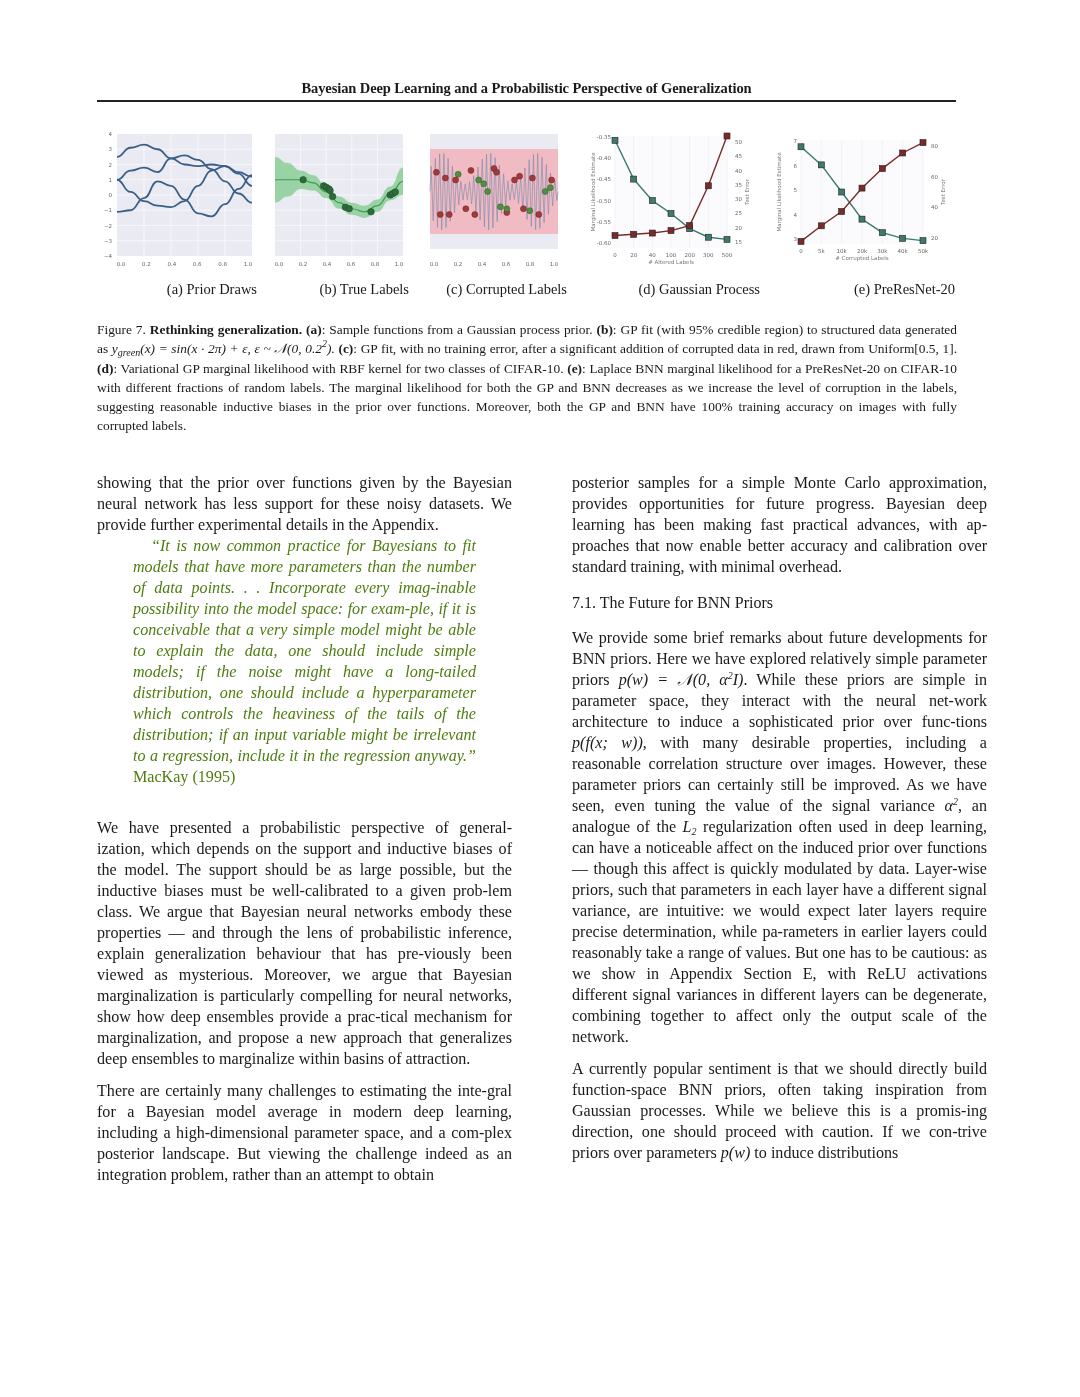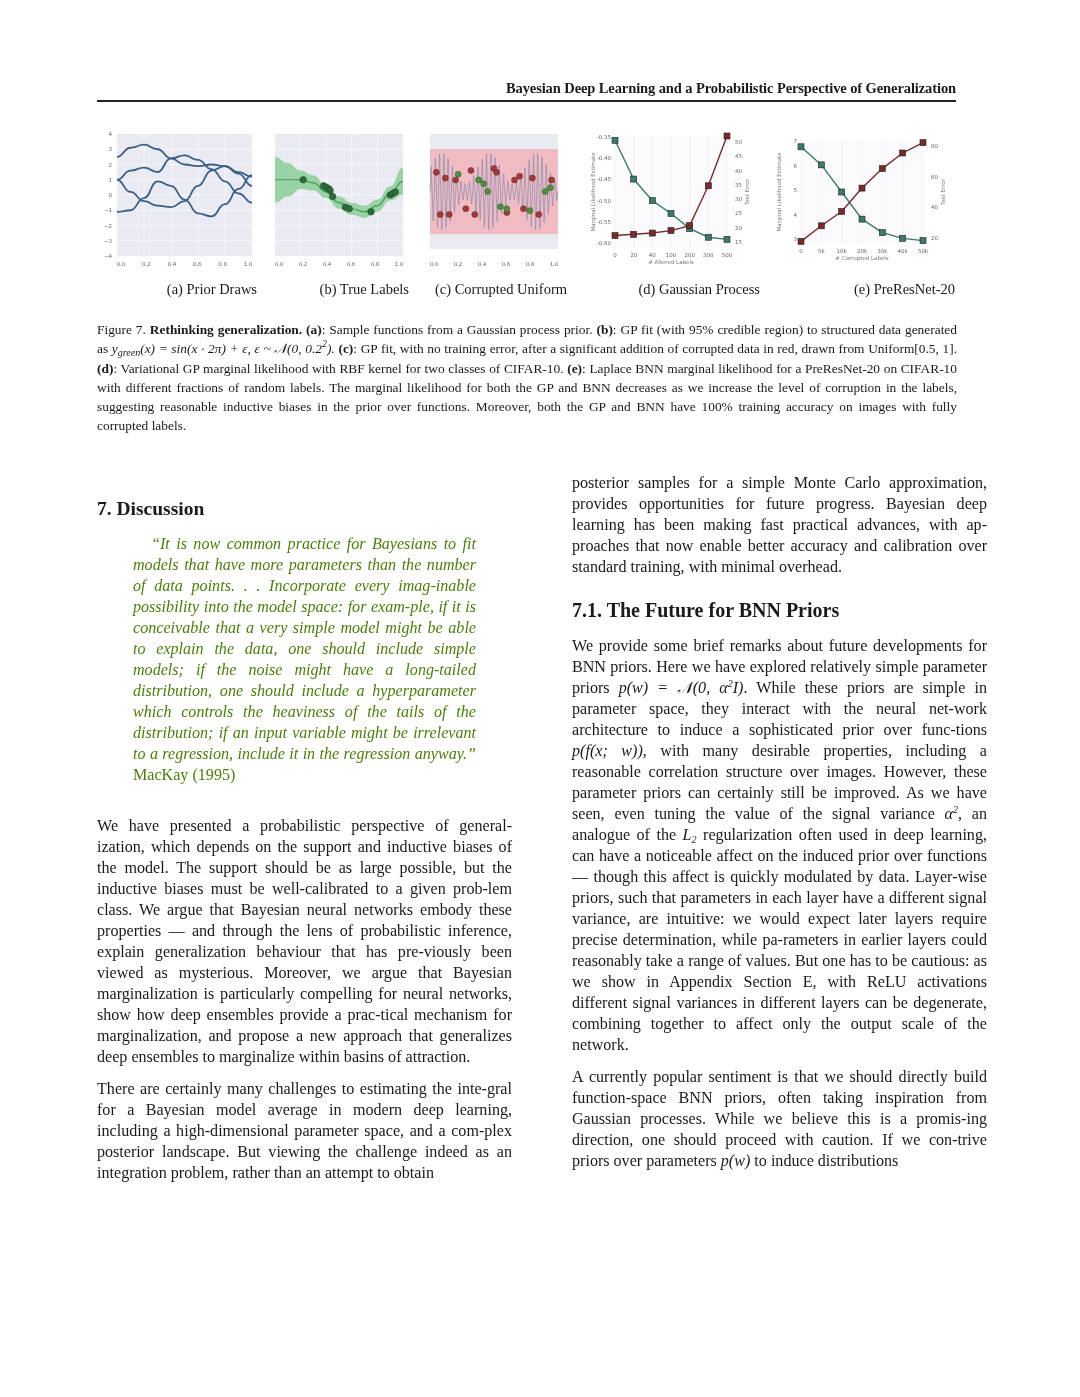--- a/index.html
+++ b/index.html
@@ -1,38 +1,38 @@
 <!DOCTYPE html>
 <html><head>
 <meta charset="utf-8">
 <style>
   html, body { margin: 0; padding: 0; background: #ffffff; }
   body { width: 1080px; height: 1397px; position: relative; overflow: hidden;
          font-family: "Liberation Serif", "DejaVu Serif", serif; color: #1a1a1a; }
-  .running-head { position: absolute; left: 97px; top: 80px; width: 859px; text-align: right;
+  .running-head { position: absolute; left: 97px; top: 80px; width: 859px; text-align: center;
                   font-weight: bold; font-size: 14.5px; letter-spacing: -0.1px; }
   .head-rule { position: absolute; left: 97px; top: 100px; width: 859px; height: 0; border-top: 2px solid #222; }
 
   .figure-row { position: absolute; left: 97px; top: 126px; width: 865px; height: 180px; }
   .panel { position: absolute; top: 0; height: 180px; }
   .panel svg { position: absolute; left: 0; top: 0; overflow: visible; }
   .subcap { position: absolute; top: 155px; left: 0; width: 100%; text-align: right; font-size: 14.5px; }
 
   .caption { position: absolute; left: 97px; top: 320px; width: 860px; font-size: 13.4px; line-height: 19.3px;
              text-align: justify; }
   .caption .fig-label { }
   .caption b { font-weight: bold; }
 
   .col { position: absolute; top: 472px; width: 415px; font-size: 16.1px; line-height: 21px; }
   .col-left { left: 97px; }
   .col-right { left: 572px; }
   .col p { margin: 0; text-align: justify; hyphens: manual; }
   .gap-p { margin-top: 11px !important; }
   h2.section { font-size: 19.5px; font-weight: bold; margin: 26px 0 14px 0; }
-  h3.subsection { font-size: 20px; font-weight: bold; margin: 23px 0 14px 0; }
+  h3.subsection { font-size: 16px; font-weight: normal; margin: 15px 0 14px 0; }
   .quote { margin: 0 36px 0 36px !important; font-style: italic; color: #4d7c0f; }
   .quote .indent { display: inline-block; width: 18px; }
   .quote .cite { font-style: normal; }
   .math { font-style: italic; margin-top: 16px; }
   sup { font-size: 10px; vertical-align: 6px; line-height: 0; }
   sub { font-size: 10px; vertical-align: -3px; line-height: 0; }
   .tick { font-family: "DejaVu Sans", sans-serif; font-size: 5.5px; fill: #666; }
   .axlabel { font-family: "DejaVu Sans", sans-serif; font-size: 5.5px; fill: #777; }
 </style>
 </head>
@@ -146,21 +146,21 @@
         <circle cx="107.84" cy="84.66666666666667" r="3" fill="#4f8f3f" stroke="#2d5a24" stroke-width="0.5"></circle>
         <circle cx="123.2" cy="65.5" r="3" fill="#4f8f3f" stroke="#2d5a24" stroke-width="0.5"></circle>
         <circle cx="128.32" cy="61.666666666666664" r="3" fill="#4f8f3f" stroke="#2d5a24" stroke-width="0.5"></circle>
         <text x="12" y="140" text-anchor="middle" class="tick">0.0</text>
         <text x="36" y="140" text-anchor="middle" class="tick">0.2</text>
         <text x="60" y="140" text-anchor="middle" class="tick">0.4</text>
         <text x="84" y="140" text-anchor="middle" class="tick">0.6</text>
         <text x="108" y="140" text-anchor="middle" class="tick">0.8</text>
         <text x="132" y="140" text-anchor="middle" class="tick">1.0</text>
       </svg>
-    <div class="subcap">(c) Corrupted Uniform</div>
+    <div class="subcap">(c) Corrupted Labels</div>
   </div>
   <div class="panel" style="left:478px;width:185px;">
     <svg id="svg-d" width="185" height="150">
         <rect x="40" y="10" width="112" height="112" fill="#fbfbfd"></rect>
         <line x1="40" y1="10" x2="40" y2="122" stroke="#ececf2" stroke-width="0.6"></line>
         <line x1="58.66666666666667" y1="10" x2="58.66666666666667" y2="122" stroke="#ececf2" stroke-width="0.6"></line>
         <line x1="77.33333333333334" y1="10" x2="77.33333333333334" y2="122" stroke="#ececf2" stroke-width="0.6"></line>
         <line x1="96" y1="10" x2="96" y2="122" stroke="#ececf2" stroke-width="0.6"></line>
         <line x1="114.66666666666667" y1="10" x2="114.66666666666667" y2="122" stroke="#ececf2" stroke-width="0.6"></line>
         <line x1="133.33333333333331" y1="10" x2="133.33333333333331" y2="122" stroke="#ececf2" stroke-width="0.6"></line>
@@ -258,21 +258,21 @@
   </div>
 </div>
 
 <div class="caption">
   <span class="fig-label">Figure 7.</span>
   <b>Rethinking generalization.</b>
   <b>(a)</b><span>: Sample functions from a Gaussian process prior. </span><b>(b)</b><span>: GP fit (with 95% credible region) to structured data generated as </span><span class="math"><span>y</span><sub>green</sub><span>(x) = sin(x · 2π) + ε,  ε ~ 𝒩(0, 0.2</span><sup>2</sup><span>). </span></span><b>(c)</b><span>: GP fit, with no training error, after a significant addition of corrupted data in red, drawn from Uniform[0.5, 1]. </span><b>(d)</b><span>: Variational GP marginal likelihood with RBF kernel for two classes of CIFAR-10. </span><b>(e)</b><span>: Laplace BNN marginal likelihood for a PreResNet-20 on CIFAR-10 with different fractions of random labels. The marginal likelihood for both the GP and BNN decreases as we increase the level of corruption in the labels, suggesting reasonable inductive biases in the prior over functions. Moreover, both the GP and BNN have 100% training accuracy on images with fully corrupted labels.</span>
 </div>
 
 <div class="col col-left">
-  <h2 class="section">7. Discussion</h2>
+  <p>showing that the prior over functions given by the Bayesian neural network has less support for these noisy datasets. We provide further experimental details in the Appendix.</p>
   <p class="quote"><span class="indent"></span><span>“It is now common practice for Bayesians to fit models that have more parameters than the number of data points. . . Incorporate every imag-inable possibility into the model space: for exam-ple, if it is conceivable that a very simple model might be able to explain the data, one should include simple models; if the noise might have a long-tailed distribution, one should include a hyperparameter which controls the heaviness of the tails of the distribution; if an input variable might be irrelevant to a regression, include it in the regression anyway.”</span><span class="cite"> MacKay (1995)</span></p>
   <p class="gap-p" style="margin-top:30px !important;">We have presented a probabilistic perspective of general-ization, which depends on the support and inductive biases of the model. The support should be as large possible, but the inductive biases must be well-calibrated to a given prob-lem class. We argue that Bayesian neural networks embody these properties — and through the lens of probabilistic inference, explain generalization behaviour that has pre-viously been viewed as mysterious. Moreover, we argue that Bayesian marginalization is particularly compelling for neural networks, show how deep ensembles provide a prac-tical mechanism for marginalization, and propose a new approach that generalizes deep ensembles to marginalize within basins of attraction.</p>
   <p class="gap-p">There are certainly many challenges to estimating the inte-gral for a Bayesian model average in modern deep learning, including a high-dimensional parameter space, and a com-plex posterior landscape. But viewing the challenge indeed as an integration problem, rather than an attempt to obtain</p>
 </div>
 
 <div class="col col-right">
   <p>posterior samples for a simple Monte Carlo approximation, provides opportunities for future progress. Bayesian deep learning has been making fast practical advances, with ap-proaches that now enable better accuracy and calibration over standard training, with minimal overhead.</p>
   <h3 class="subsection">7.1. The Future for BNN Priors</h3>
   <p><span>We provide some brief remarks about future developments for BNN priors. Here we have explored relatively simple parameter priors </span><span class="math"><span>p(w) = 𝒩(0, α</span><sup>2</sup><span>I)</span></span><span>. While these priors are simple in parameter space, they interact with the neural net-work architecture to induce a sophisticated prior over func-tions </span><span class="math">p(f(x; w))</span><span>, with many desirable properties, including a reasonable correlation structure over images. However, these parameter priors can certainly still be improved. As we have seen, even tuning the value of the signal variance </span><span class="math"><span>α</span><sup>2</sup></span><span>, an analogue of the </span><span class="math"><span>L</span><sub>2</sub></span><span> regularization often used in deep learning, can have a noticeable affect on the induced prior over functions — though this affect is quickly modulated by data. Layer-wise priors, such that parameters in each layer have a different signal variance, are intuitive: we would expect later layers require precise determination, while pa-rameters in earlier layers could reasonably take a range of values. But one has to be cautious: as we show in Appendix Section E, with ReLU activations different signal variances in different layers can be degenerate, combining together to affect only the output scale of the network.</span></p>
   <p class="gap-p"><span>A currently popular sentiment is that we should directly build function-space BNN priors, often taking inspiration from Gaussian processes. While we believe this is a promis-ing direction, one should proceed with caution. If we con-trive priors over parameters </span><span class="math">p(w)</span><span> to induce distributions</span></p>

